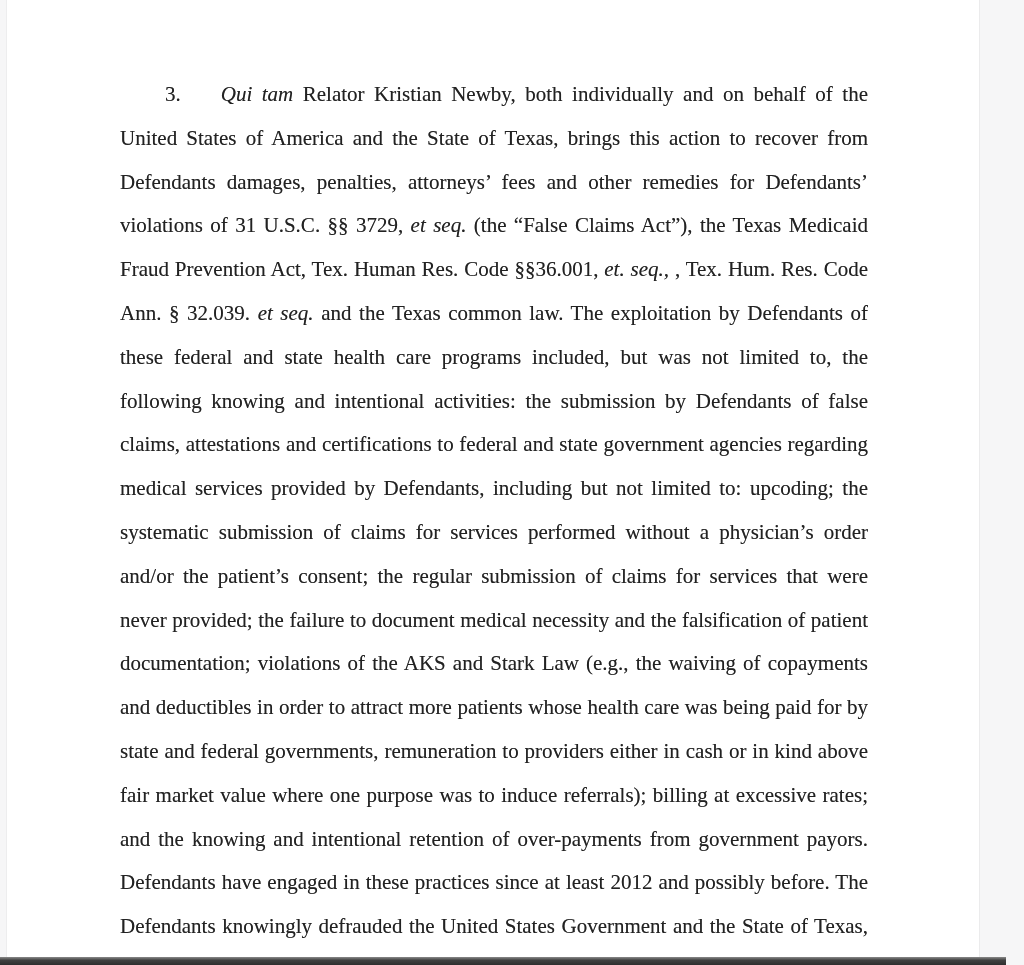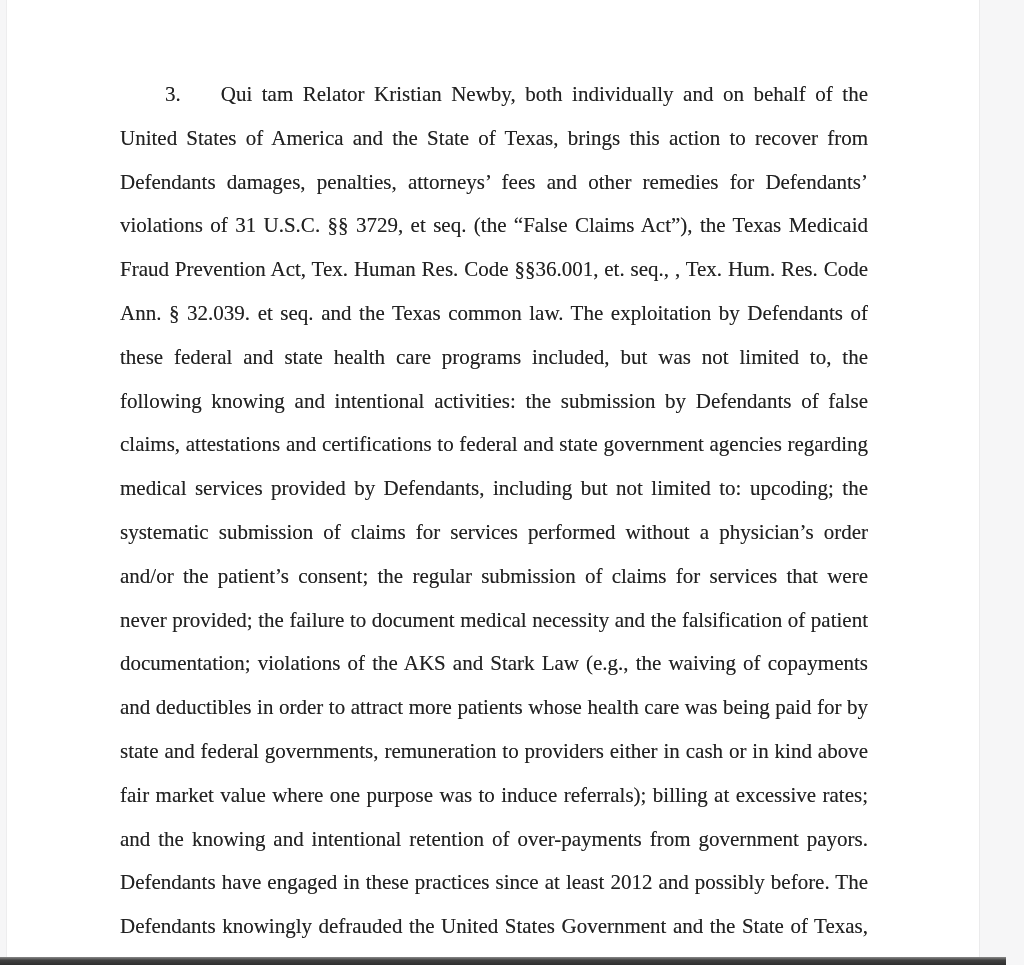--- a/index.html
+++ b/index.html
@@ -50,20 +50,21 @@
     color: var(--text-color);
     text-align: justify;
     text-indent: 45px;
     text-shadow: 0 0 0.5px rgba(34,34,34,0.45);
   }
   .tab-gap {
     display: inline-block;
     width: 40px;
   }
   .it {
+    font-style: italic;
   }
   .fn-sup {
     font-size: 0.62em;
     vertical-align: super;
     line-height: 0;
   }
 </style>
 </head>
 <body>
 

